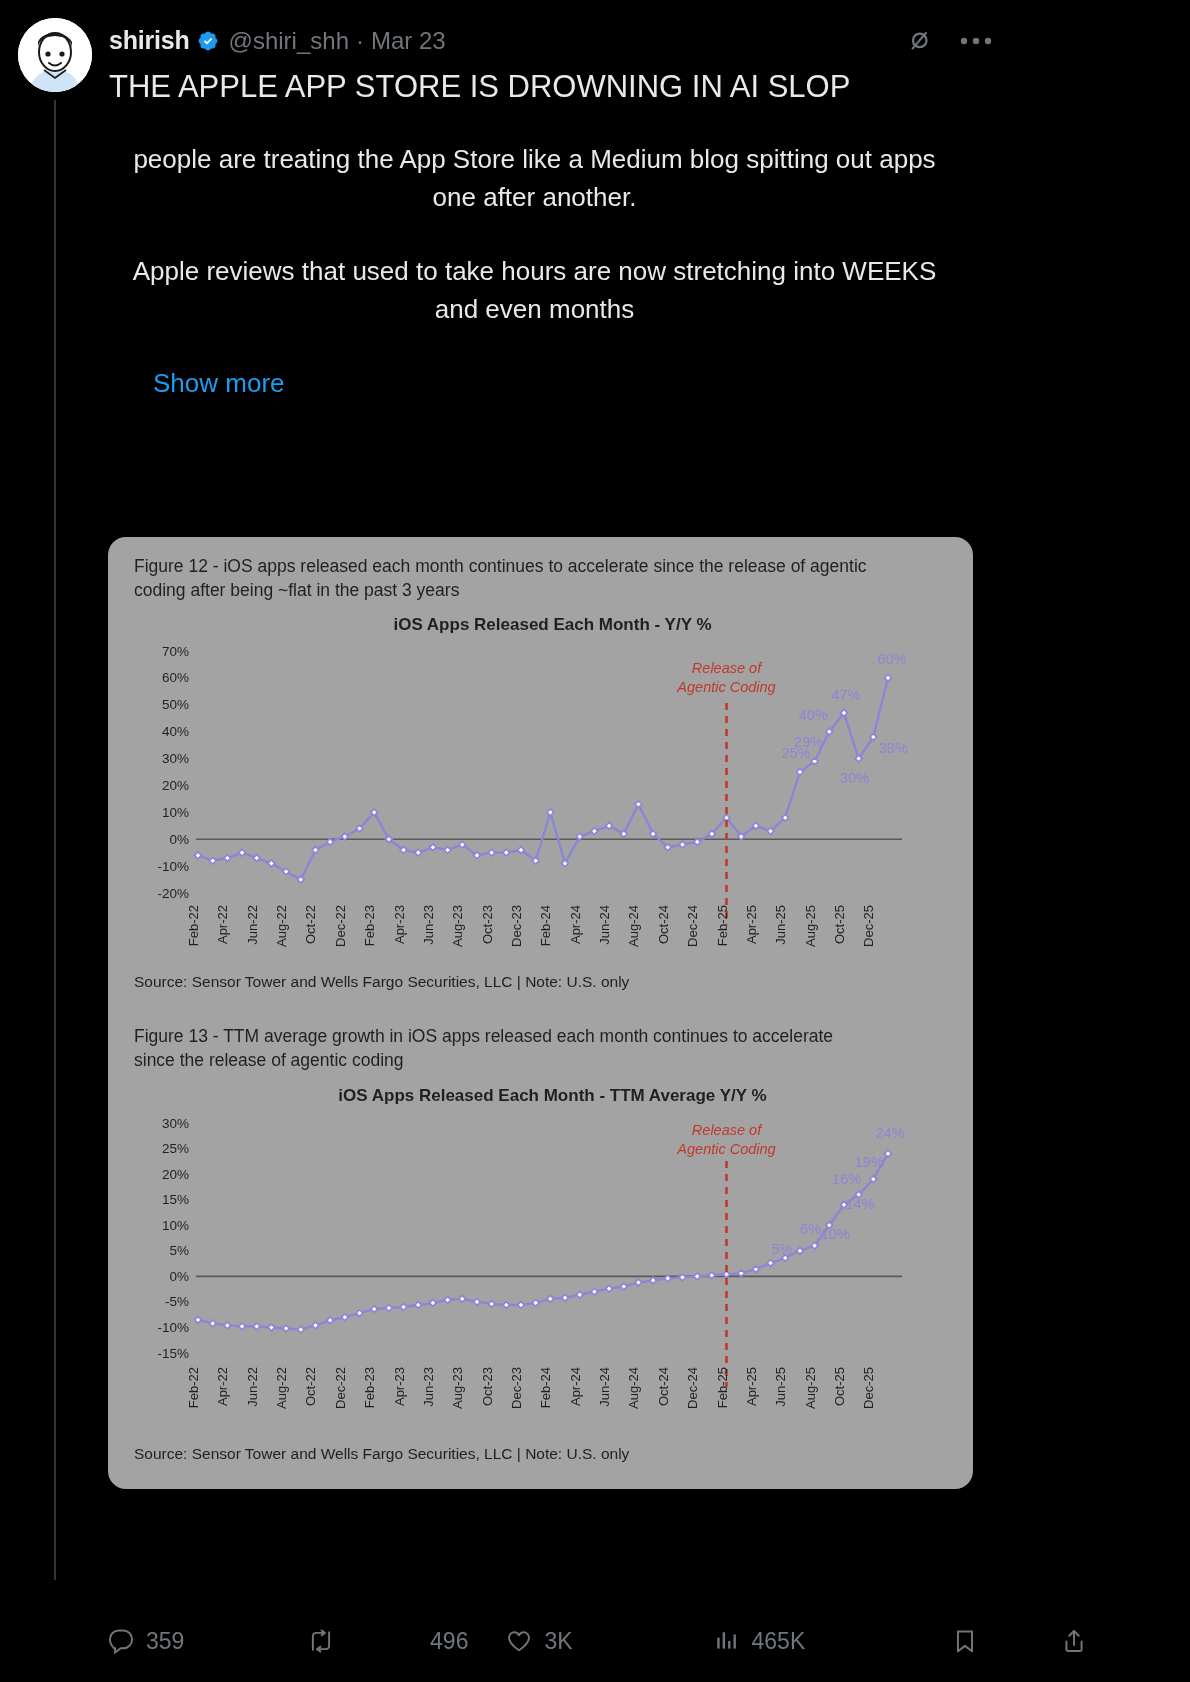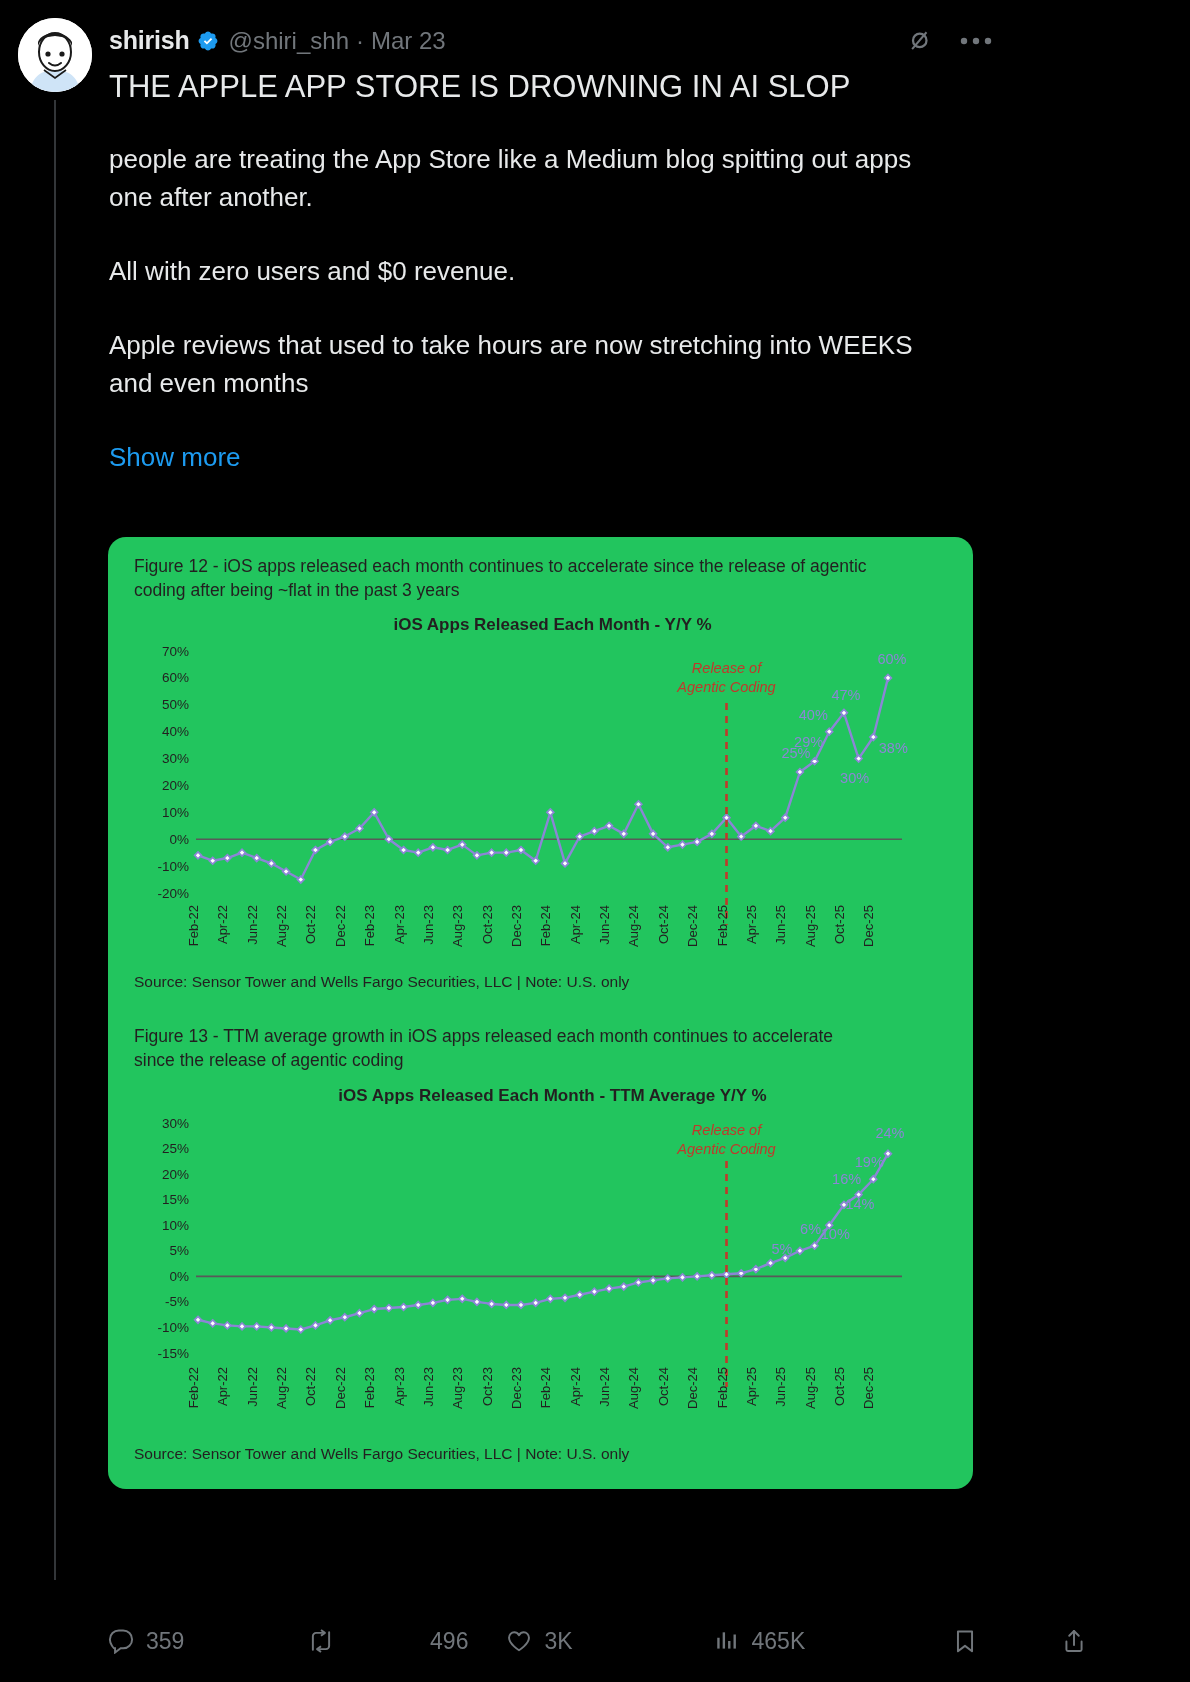--- a/index.html
+++ b/index.html
@@ -53,31 +53,31 @@
 
   
   .headline {
     position: absolute; left: 109px; top: 70px; right: 40px;
     font-size: 31px; line-height: 34px; color: #e7e9ea;
   }
   .body-text {
     position: absolute; left: 109px; top: 140px; right: 50px;
     font-size: 26px; line-height: 38px; color: #e7e9ea;
   }
-  .body-text p { margin: 0 0 36px 0; }
+  .body-text p { margin: 0 0 36px 0; text-align: center; }
   .body-text p:last-child { margin-bottom: 0; }
   .showmore {
-    color: #1d9bf0; cursor: pointer;
+    color: #1d9bf0; cursor: pointer; margin-left: 44px;
   }
 
   
   .media-card {
     position: absolute; left: 108px; top: 537px;
     width: 865px; height: 952px;
-    background: #22c55e; border-radius: 18px; overflow: hidden;
+    background: #a3a3a3; border-radius: 18px; overflow: hidden;
     color: #231f20;
   }
   .fig-title {
     font-size: 17.5px; line-height: 24px; font-weight: 400;
     color: #231f20; padding: 0; margin: 0;
   }
   .fig1-title { position:absolute; left: 26px; top: 17px; width: 770px; }
   .fig2-title { position:absolute; left: 26px; top: 487px; width: 730px; }
   .chart-title {
     position: absolute; font-weight: 700; font-size: 17px; color: #231f20;
@@ -156,21 +156,20 @@
       <circle cx="4" cy="5" r="3.2" fill="#71767b"></circle>
       <circle cx="16" cy="5" r="3.2" fill="#71767b"></circle>
       <circle cx="28" cy="5" r="3.2" fill="#71767b"></circle>
     </svg>
   </div>
 
   <div class="headline">THE APPLE APP STORE IS DROWNING IN AI SLOP</div>
 
   <div class="body-text">
     <p>people are treating the App Store like a Medium blog spitting out apps one after another.</p>
-    <p>All with zero users and $0 revenue.</p>
     <p>Apple reviews that used to take hours are now stretching into WEEKS and even months</p>
     <div class="showmore">Show more</div>
   </div>
 
   <div class="media-card">
 
     <div class="fig-title fig1-title">Figure 12 - iOS apps released each month continues to accelerate since the release of agentic coding after being ~flat in the past 3 years</div>
     <div class="chart-title c1-title">iOS Apps Released Each Month - Y/Y %</div>
 
     <svg class="chart-svg c1" width="865" height="330" viewBox="0 0 865 330">

